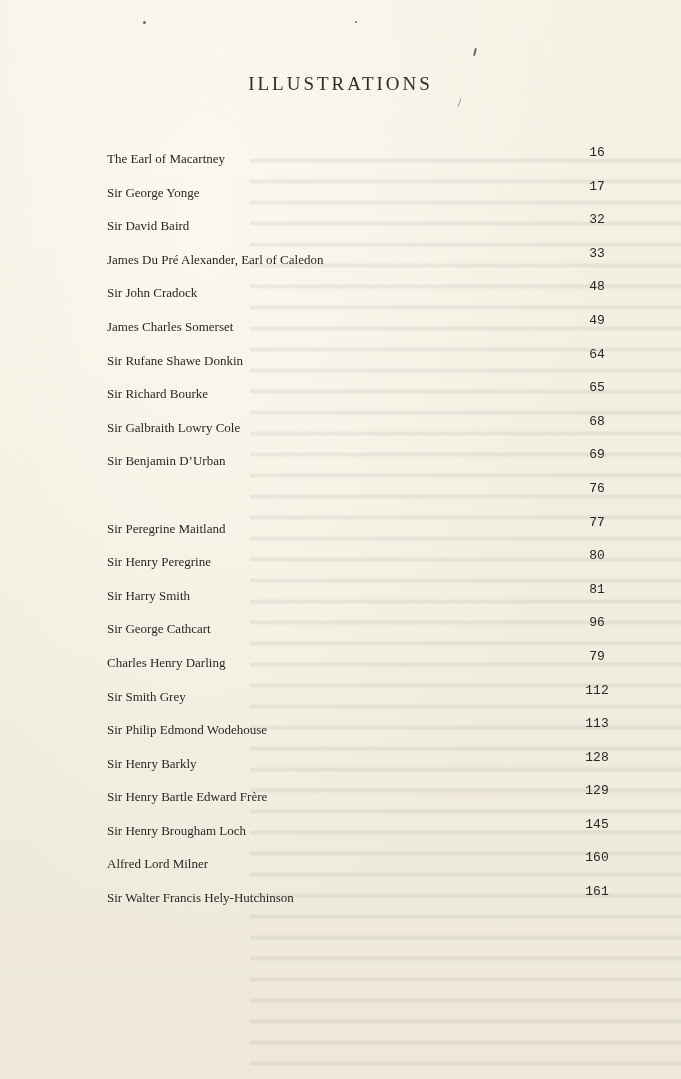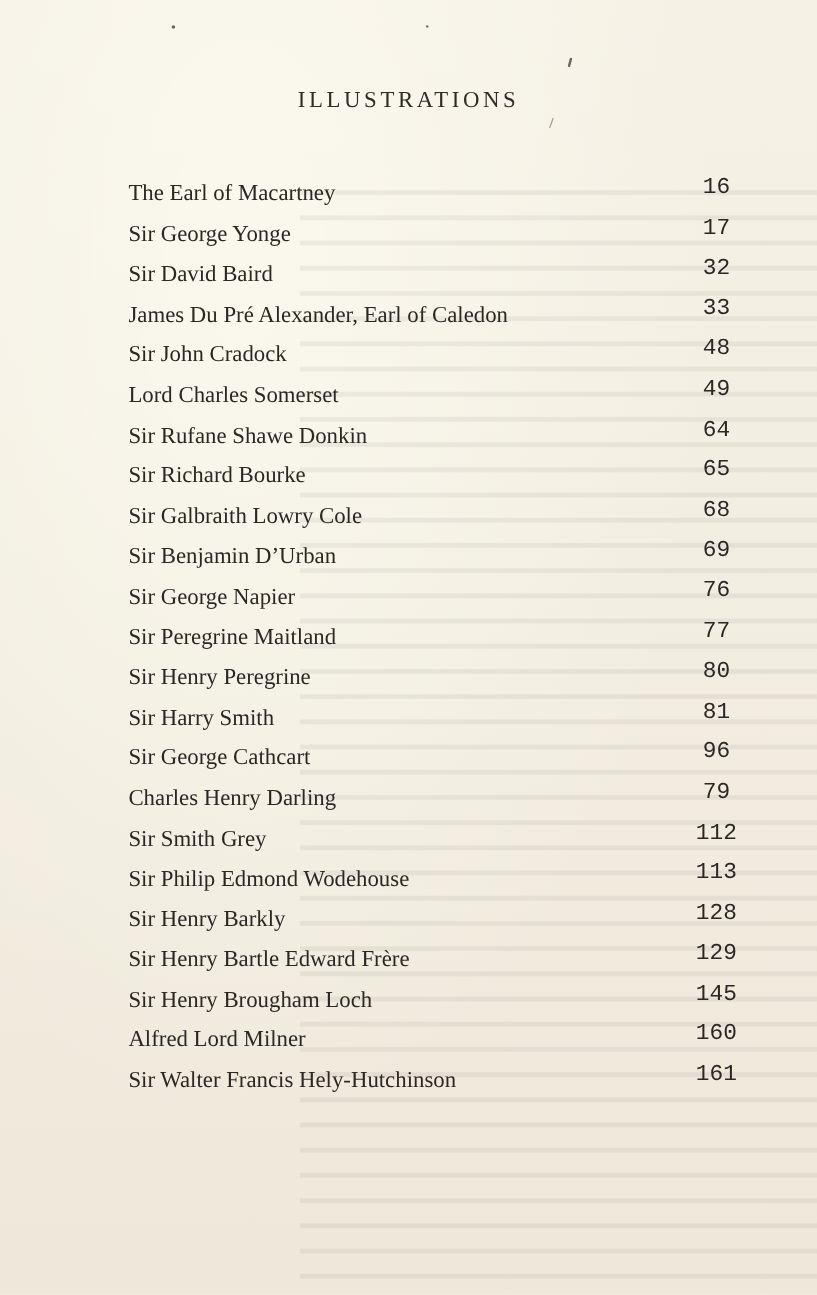--- a/index.html
+++ b/index.html
@@ -30,21 +30,21 @@
     position: absolute; top: 73px; left: 0; width: 681px;
     text-align: center;
     font-size: 19px; letter-spacing: 3px;
     color: #2f2b28;
   }
   .list {
     position: absolute; left: 107px; top: 145px; width: 520px;
   }
   .row {
     position: relative; height: 33.6px;
-    font-size: 19px;
+    font-size: 13px;
   }
   .row .name { position: absolute; left: 0; top: 6px; white-space: nowrap; }
   .row .page-num { position: absolute; left: 470px; top: 0px; width: 40px; text-align: center; font-family: Liberation Mono, monospace; }
 </style>
 </head>
 <body>
 
 <div class="page">
   <div class="bleed"></div>
   <div class="speck" style="left:143px;top:21px;width:3px;height:3px;"></div>
@@ -69,41 +69,40 @@
       </div>
     <div class="row">
         <span class="name">James Du Pré Alexander, Earl of Caledon</span>
         <span class="page-num">33</span>
       </div>
     <div class="row">
         <span class="name">Sir John Cradock</span>
         <span class="page-num">48</span>
       </div>
     <div class="row">
-        <span class="name">Lord Charles Somerset</span>
+        <span class="name">James Charles Somerset</span>
         <span class="page-num">49</span>
       </div>
     <div class="row">
         <span class="name">Sir Rufane Shawe Donkin</span>
         <span class="page-num">64</span>
       </div>
     <div class="row">
         <span class="name">Sir Richard Bourke</span>
         <span class="page-num">65</span>
       </div>
     <div class="row">
         <span class="name">Sir Galbraith Lowry Cole</span>
         <span class="page-num">68</span>
       </div>
     <div class="row">
         <span class="name">Sir Benjamin D’Urban</span>
         <span class="page-num">69</span>
       </div>
     <div class="row">
-        <span class="name">Sir George Napier</span>
         <span class="page-num">76</span>
       </div>
     <div class="row">
         <span class="name">Sir Peregrine Maitland</span>
         <span class="page-num">77</span>
       </div>
     <div class="row">
         <span class="name">Sir Henry Peregrine</span>
         <span class="page-num">80</span>
       </div>

